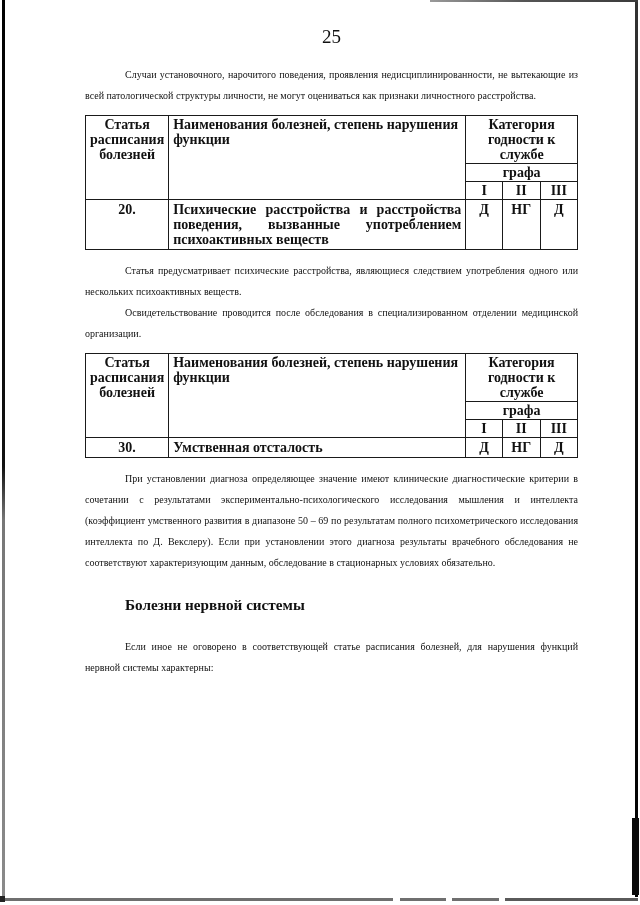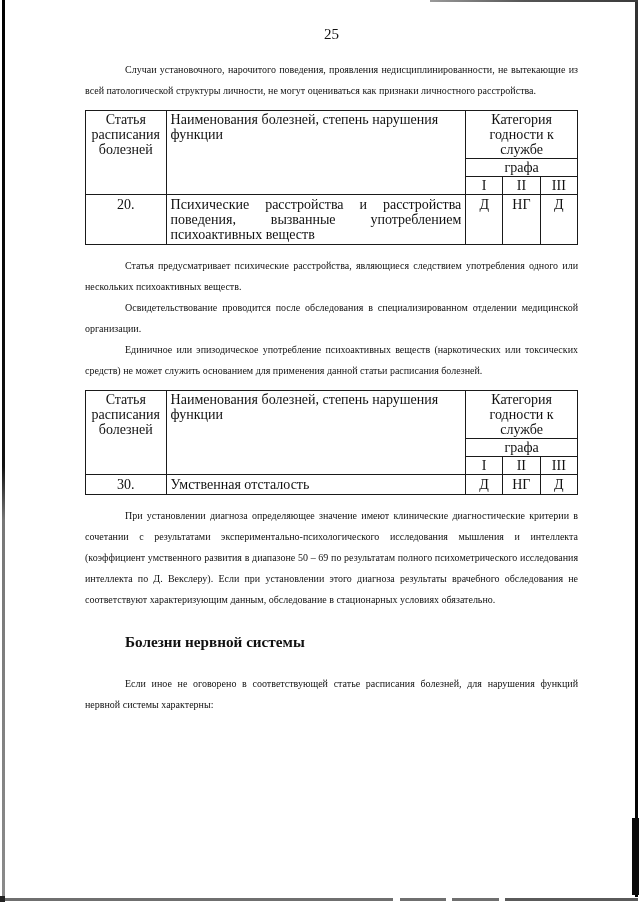--- a/index.html
+++ b/index.html
@@ -15,41 +15,41 @@
     position:relative;
     width:640px;height:905px;
   }
   .content{
     position:absolute;
     left:85px;top:26px;
     width:493px;
   }
   .page-number{
     text-align:center;
-    font-size:15px;
+    font-size:19px;
     margin:0 0 16px 0;
   }
   p.body-par{
     margin:0;
     font-size:10px;
     line-height:21px;
     text-align:justify;
     text-indent:40px;
   }
   .doc-table{
     width:100%;
     border-collapse:collapse;
     margin:9px 0 10px 0;
     font-size:14px;
     line-height:15px;
   }
   .doc-table th,.doc-table td{
     border:1.5px solid #1a1a1a;
     padding:1px 4px;
-    font-weight:normal;
+    font-weight:bold;
     vertical-align:top;
   }
   .doc-table .c-article{width:72px;text-align:center;}
   .doc-table .c-disease{width:316px;text-align:left;}
   .doc-table .c-cat{width:30px;text-align:center;}
   .doc-table .cat-head{text-align:center;}
   .doc-table td.c-disease{text-align:justify;}
   .doc-table tbody td{padding-top:2px;padding-bottom:2px;}
   .section-heading{
     margin:21px 0 21px 0;
@@ -129,21 +129,20 @@
           <td class="c-disease">Психические расстройства и расстройства поведения, вызванные употреблением психоактивных веществ</td>
           <td class="c-cat">Д</td>
           <td class="c-cat">НГ</td>
           <td class="c-cat">Д</td>
         </tr>
       </tbody>
     </table>
 
     <p class="body-par">Статья предусматривает психические расстройства, являющиеся следствием употребления одного или нескольких психоактивных веществ.</p>
     <p class="body-par">Освидетельствование проводится после обследования в специализированном отделении медицинской организации.</p>
-    <p class="body-par">Единичное или эпизодическое употребление психоактивных веществ (наркотических или токсических средств) не может служить основанием для применения данной статьи расписания болезней.</p>
 
     <table class="doc-table">
       <thead>
         <tr>
           <th class="c-article" rowspan="3">Статья расписания болезней</th>
           <th class="c-disease" rowspan="3">Наименования болезней, степень нарушения функции</th>
           <th class="cat-head" colspan="3">Категория годности к службе</th>
         </tr>
         <tr>
           <th class="cat-head" colspan="3">графа</th>

